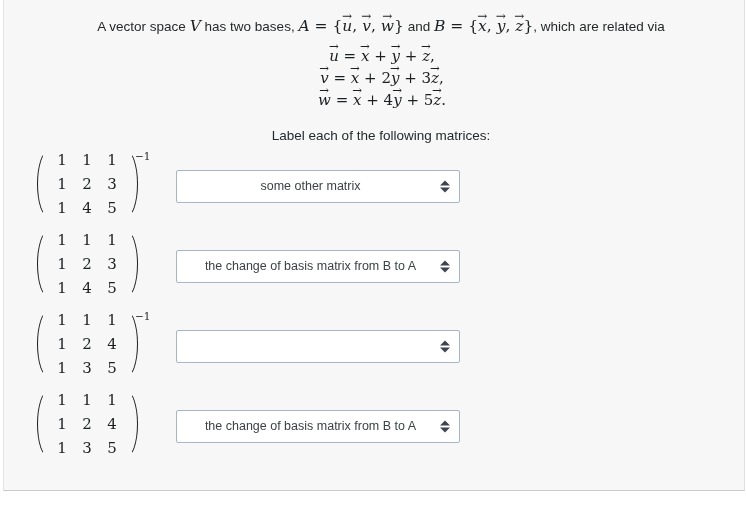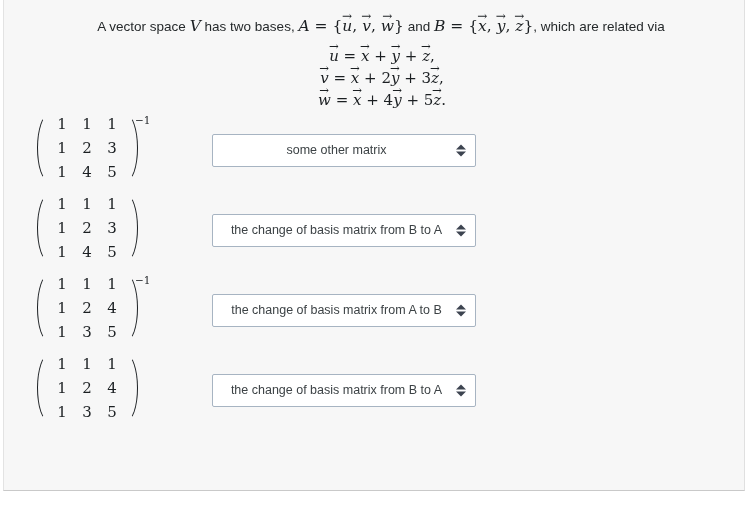--- a/index.html
+++ b/index.html
@@ -148,31 +148,30 @@
     color: #1b1f22;
   }
 
   
   .select-holder {
     flex: 0 0 auto;
     margin-left: 30px;
   }
   .sel {
     position: relative;
-    width: 264px;
+    width: 284px;
     height: 33px;
     background: #ffffff;
     border: 1px solid #a7b4c2;
     border-radius: 2px;
     box-sizing: border-box;
     display: flex;
     align-items: center;
     overflow: hidden;
     cursor: pointer;
-    margin-left: 36px;
   }
   .sel-text {
     font-family: "Liberation Sans", sans-serif;
     font-size: 12.5px;
     color: #3c4245;
     padding-left: 11px;
     padding-right: 26px;
     white-space: nowrap;
     overflow: hidden;
     flex: 1 1 auto;
@@ -215,20 +214,21 @@
         <span class="vec"><span class="arw">→</span><span>u</span></span><span class="mup"> = </span><span class="mup"></span><span class="vec"><span class="arw">→</span><span>x</span></span><span class="mup"> + </span><span class="mup"></span><span class="vec"><span class="arw">→</span><span>y</span></span><span class="mup"> + </span><span class="mup"></span><span class="vec"><span class="arw">→</span><span>z</span></span><span class="mup">,</span>
       </div>
       <div class="eqline">
         <span class="vec"><span class="arw">→</span><span>v</span></span><span class="mup"> = </span><span class="mup"></span><span class="vec"><span class="arw">→</span><span>x</span></span><span class="mup"> + </span><span class="mup">2</span><span class="vec"><span class="arw">→</span><span>y</span></span><span class="mup"> + </span><span class="mup">3</span><span class="vec"><span class="arw">→</span><span>z</span></span><span class="mup">,</span>
       </div>
       <div class="eqline">
         <span class="vec"><span class="arw">→</span><span>w</span></span><span class="mup"> = </span><span class="mup"></span><span class="vec"><span class="arw">→</span><span>x</span></span><span class="mup"> + </span><span class="mup">4</span><span class="vec"><span class="arw">→</span><span>y</span></span><span class="mup"> + </span><span class="mup">5</span><span class="vec"><span class="arw">→</span><span>z</span></span><span class="mup">.</span>
       </div>
     </div>
 
+    <div class="prose label-line">Label each of the following matrices:</div>
 
     <div>
 
       <div class="row">
         <div class="matrix-wrap">
           <span class="matrix">
             <span class="paren left"></span>
             <span class="cells">
               <span>1</span>
               <span>1</span>
@@ -299,21 +299,20 @@
               <span>1</span>
               <span>3</span>
               <span>5</span>
             </span>
             <span class="paren right"></span>
           </span>
           <span class="exp" style="left:107px">−1</span>
         </div>
         <div class="select-holder">
           <div class="sel">
-            <span class="sel-text">the change of basis matrix from A to B</span>
             <span class="sel-arrow">
                 <i class="up"></i>
                 <i class="down"></i>
               </span>
           </div>
         </div>
       </div>
 
       <div class="row">
         <div class="matrix-wrap">

